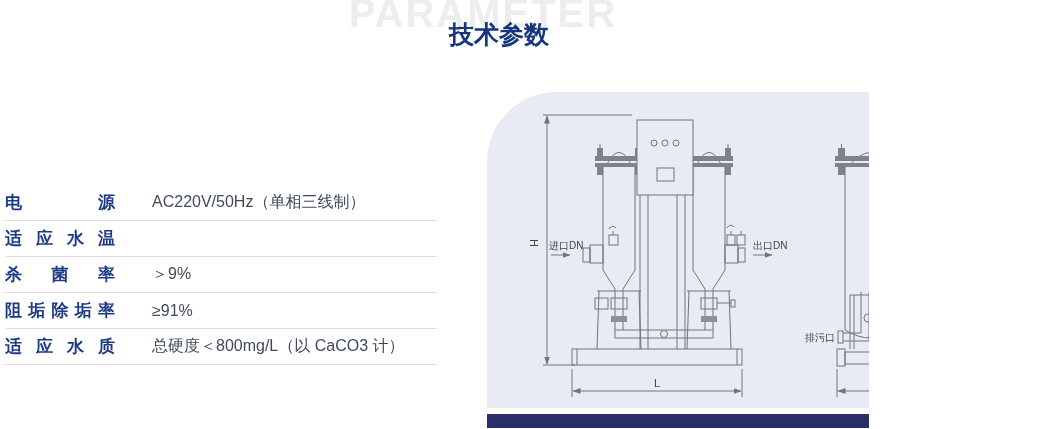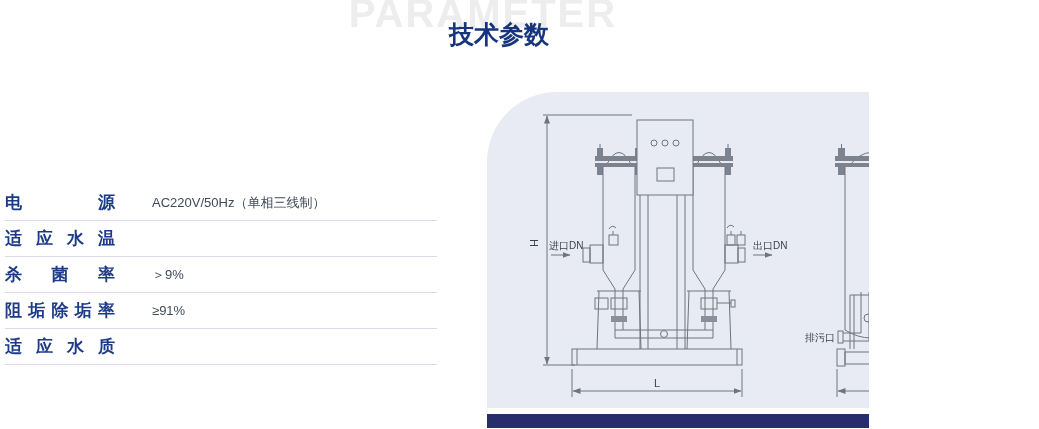--- a/index.html
+++ b/index.html
@@ -26,21 +26,21 @@
   .spec-table{position:absolute;left:5px;top:185px;width:432px;z-index:2;}
   .spec-row{
     height:35px;display:flex;align-items:center;
     border-bottom:1px solid #dadde3;
   }
   .spec-label{
     width:110px;display:flex;justify-content:space-between;
     font-size:17px;font-weight:bold;color:#1c3a86;flex-shrink:0;
   }
   .spec-value{
-    margin-left:37px;font-size:13px;color:#414a59;white-space:nowrap;text-align:center;
+    margin-left:37px;font-size:16px;color:#414a59;white-space:nowrap;text-align:center;
   }
   
   .panel{
     position:absolute;left:487px;top:92px;width:510px;height:316px;
     background:#e8ebf4;border-radius:70px 0 0 0;z-index:1;
   }
   .accent-bar{
     position:absolute;left:487px;top:414px;width:510px;height:14px;
     background:#282d6b;z-index:1;
   }
@@ -90,20 +90,21 @@
         </div>
       <div class="spec-value">≥91%</div>
     </div>
     <div class="spec-row">
       <div class="spec-label">
           <span>适</span>
           <span>应</span>
           <span>水</span>
           <span>质</span>
         </div>
+      <div class="spec-value">总硬度＜800mg/L（以 CaCO3 计）</div>
     </div>
   </div>
 
   <div class="panel">
     <svg width="510" height="316" viewBox="0 0 510 316" fill="none" stroke="#6e7480" stroke-width="1">
       <defs>
         <marker id="arr" markerWidth="9" markerHeight="8" refX="7.5" refY="3" orient="auto-start-reverse" markerUnits="userSpaceOnUse">
           <path d="M0,0 L8,3 L0,6 Z" fill="#6e7480" stroke="none"></path>
         </marker>
       </defs>

